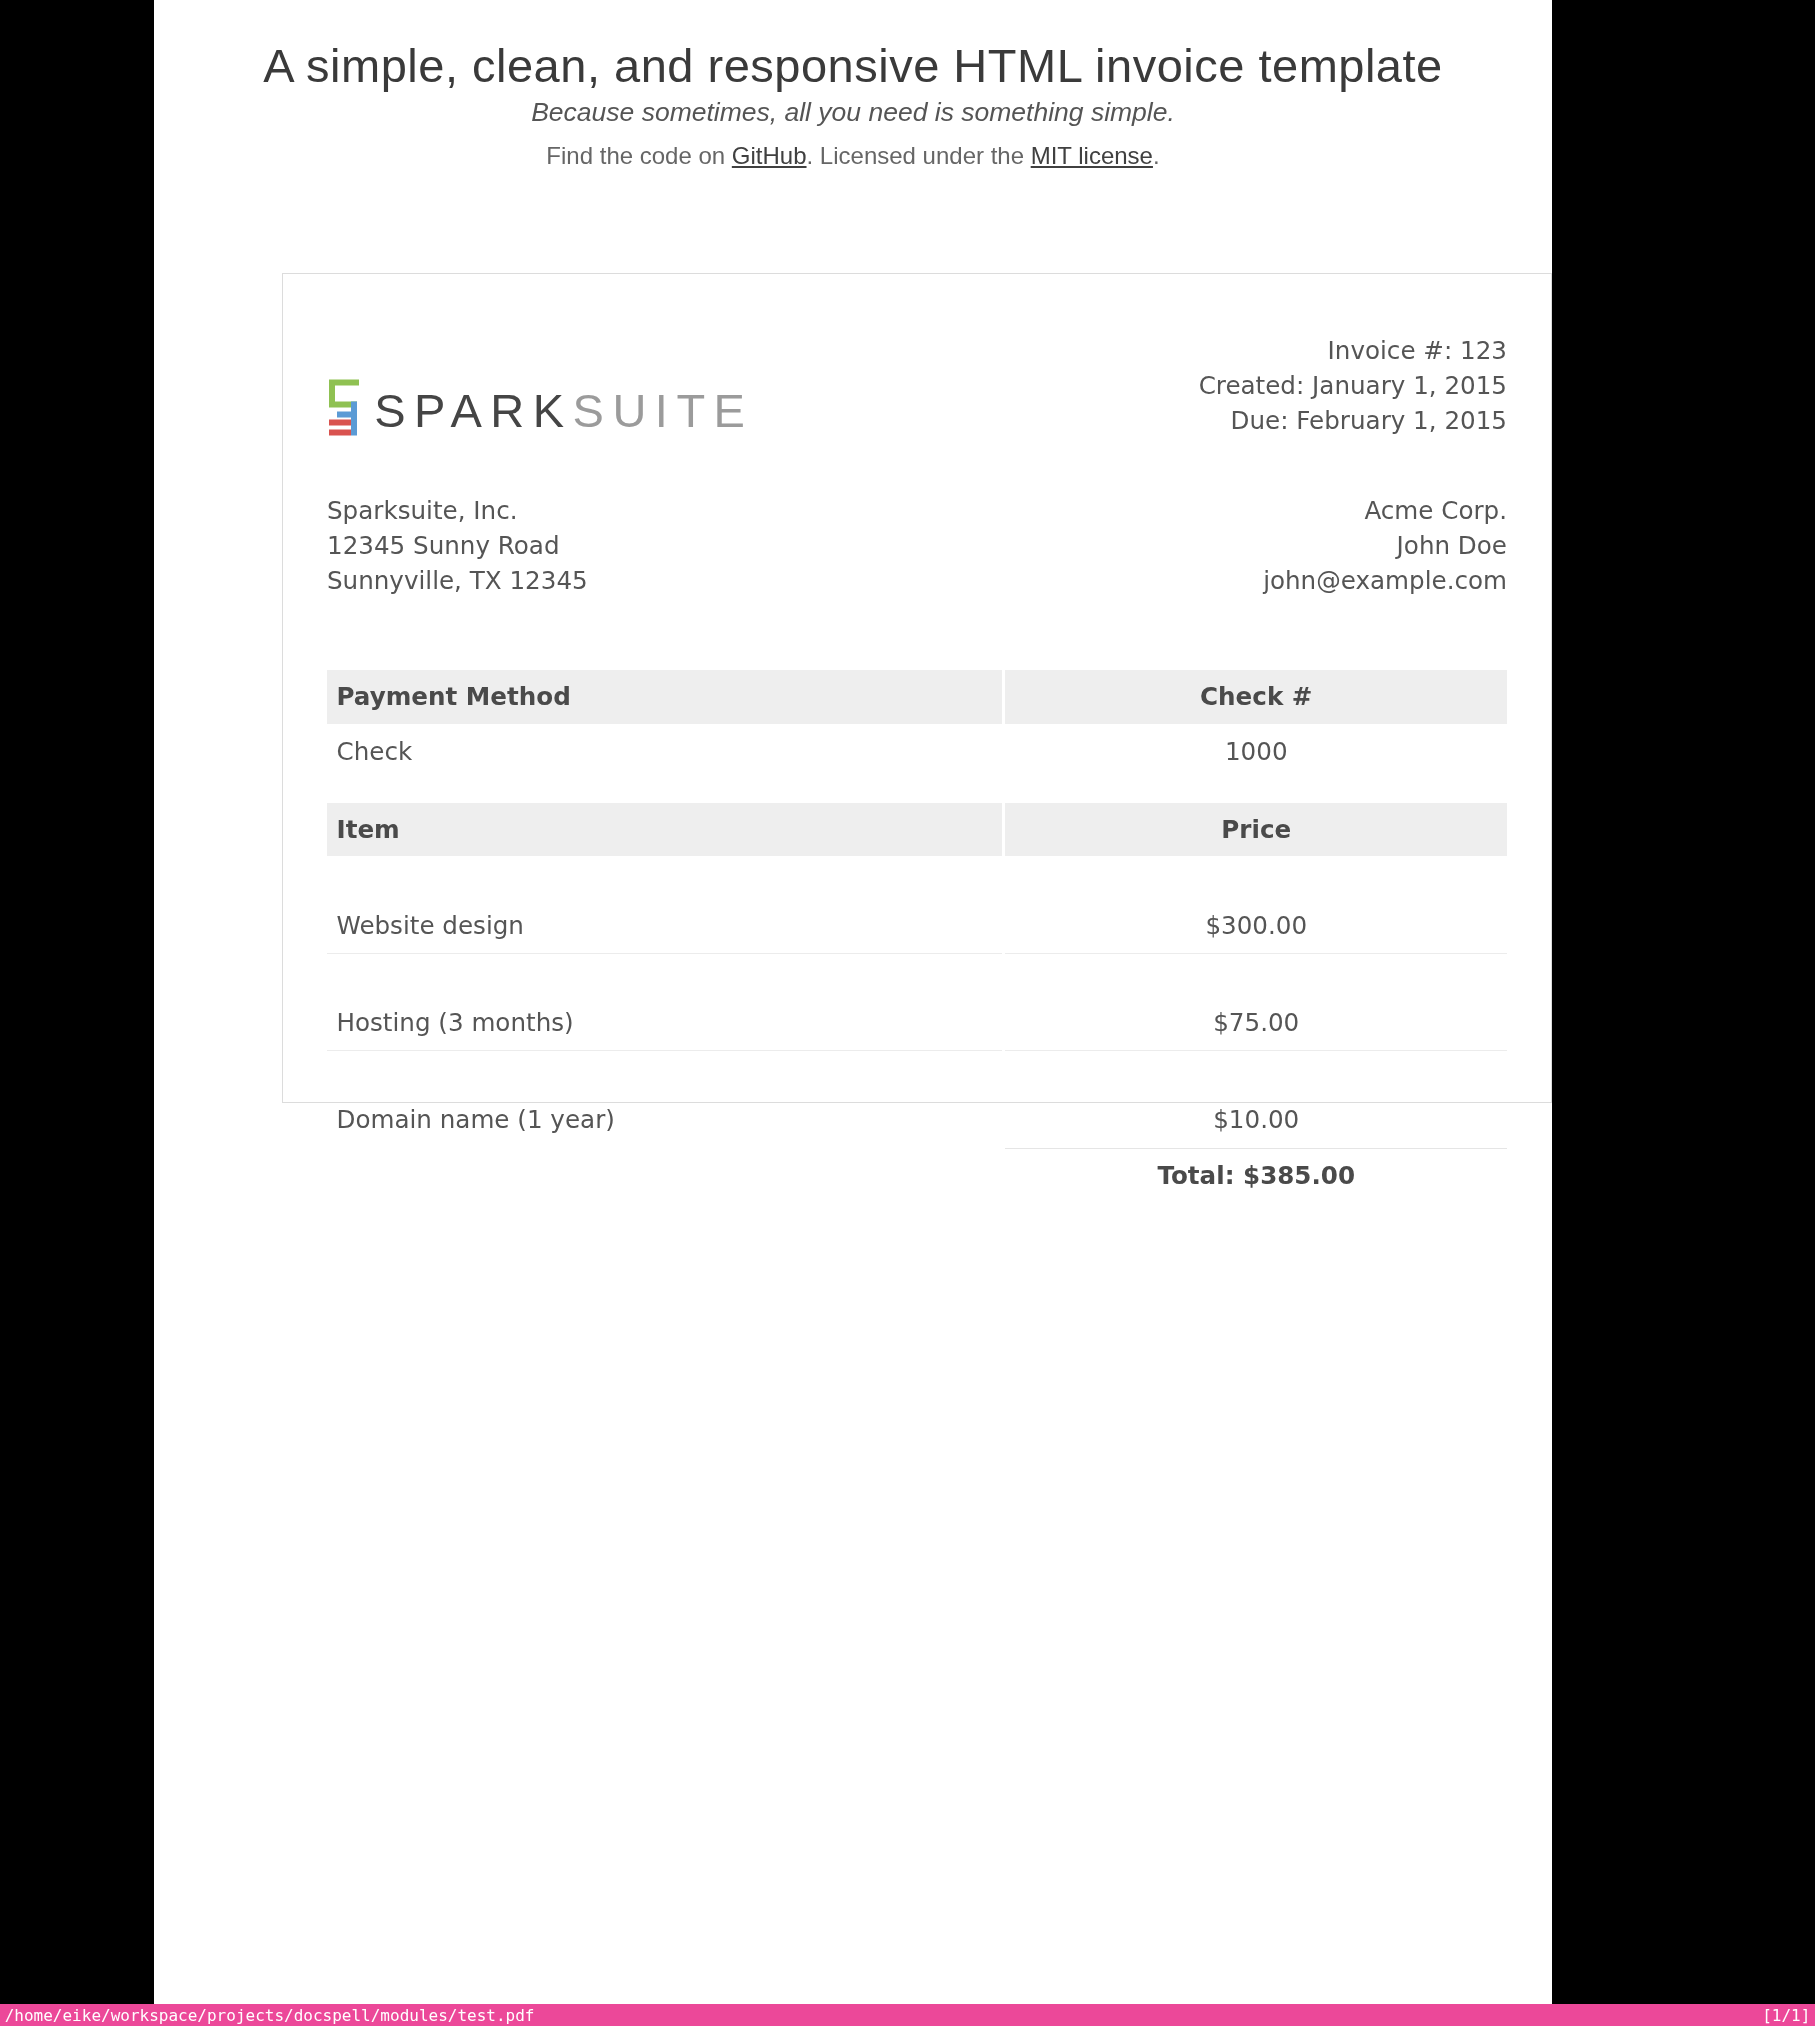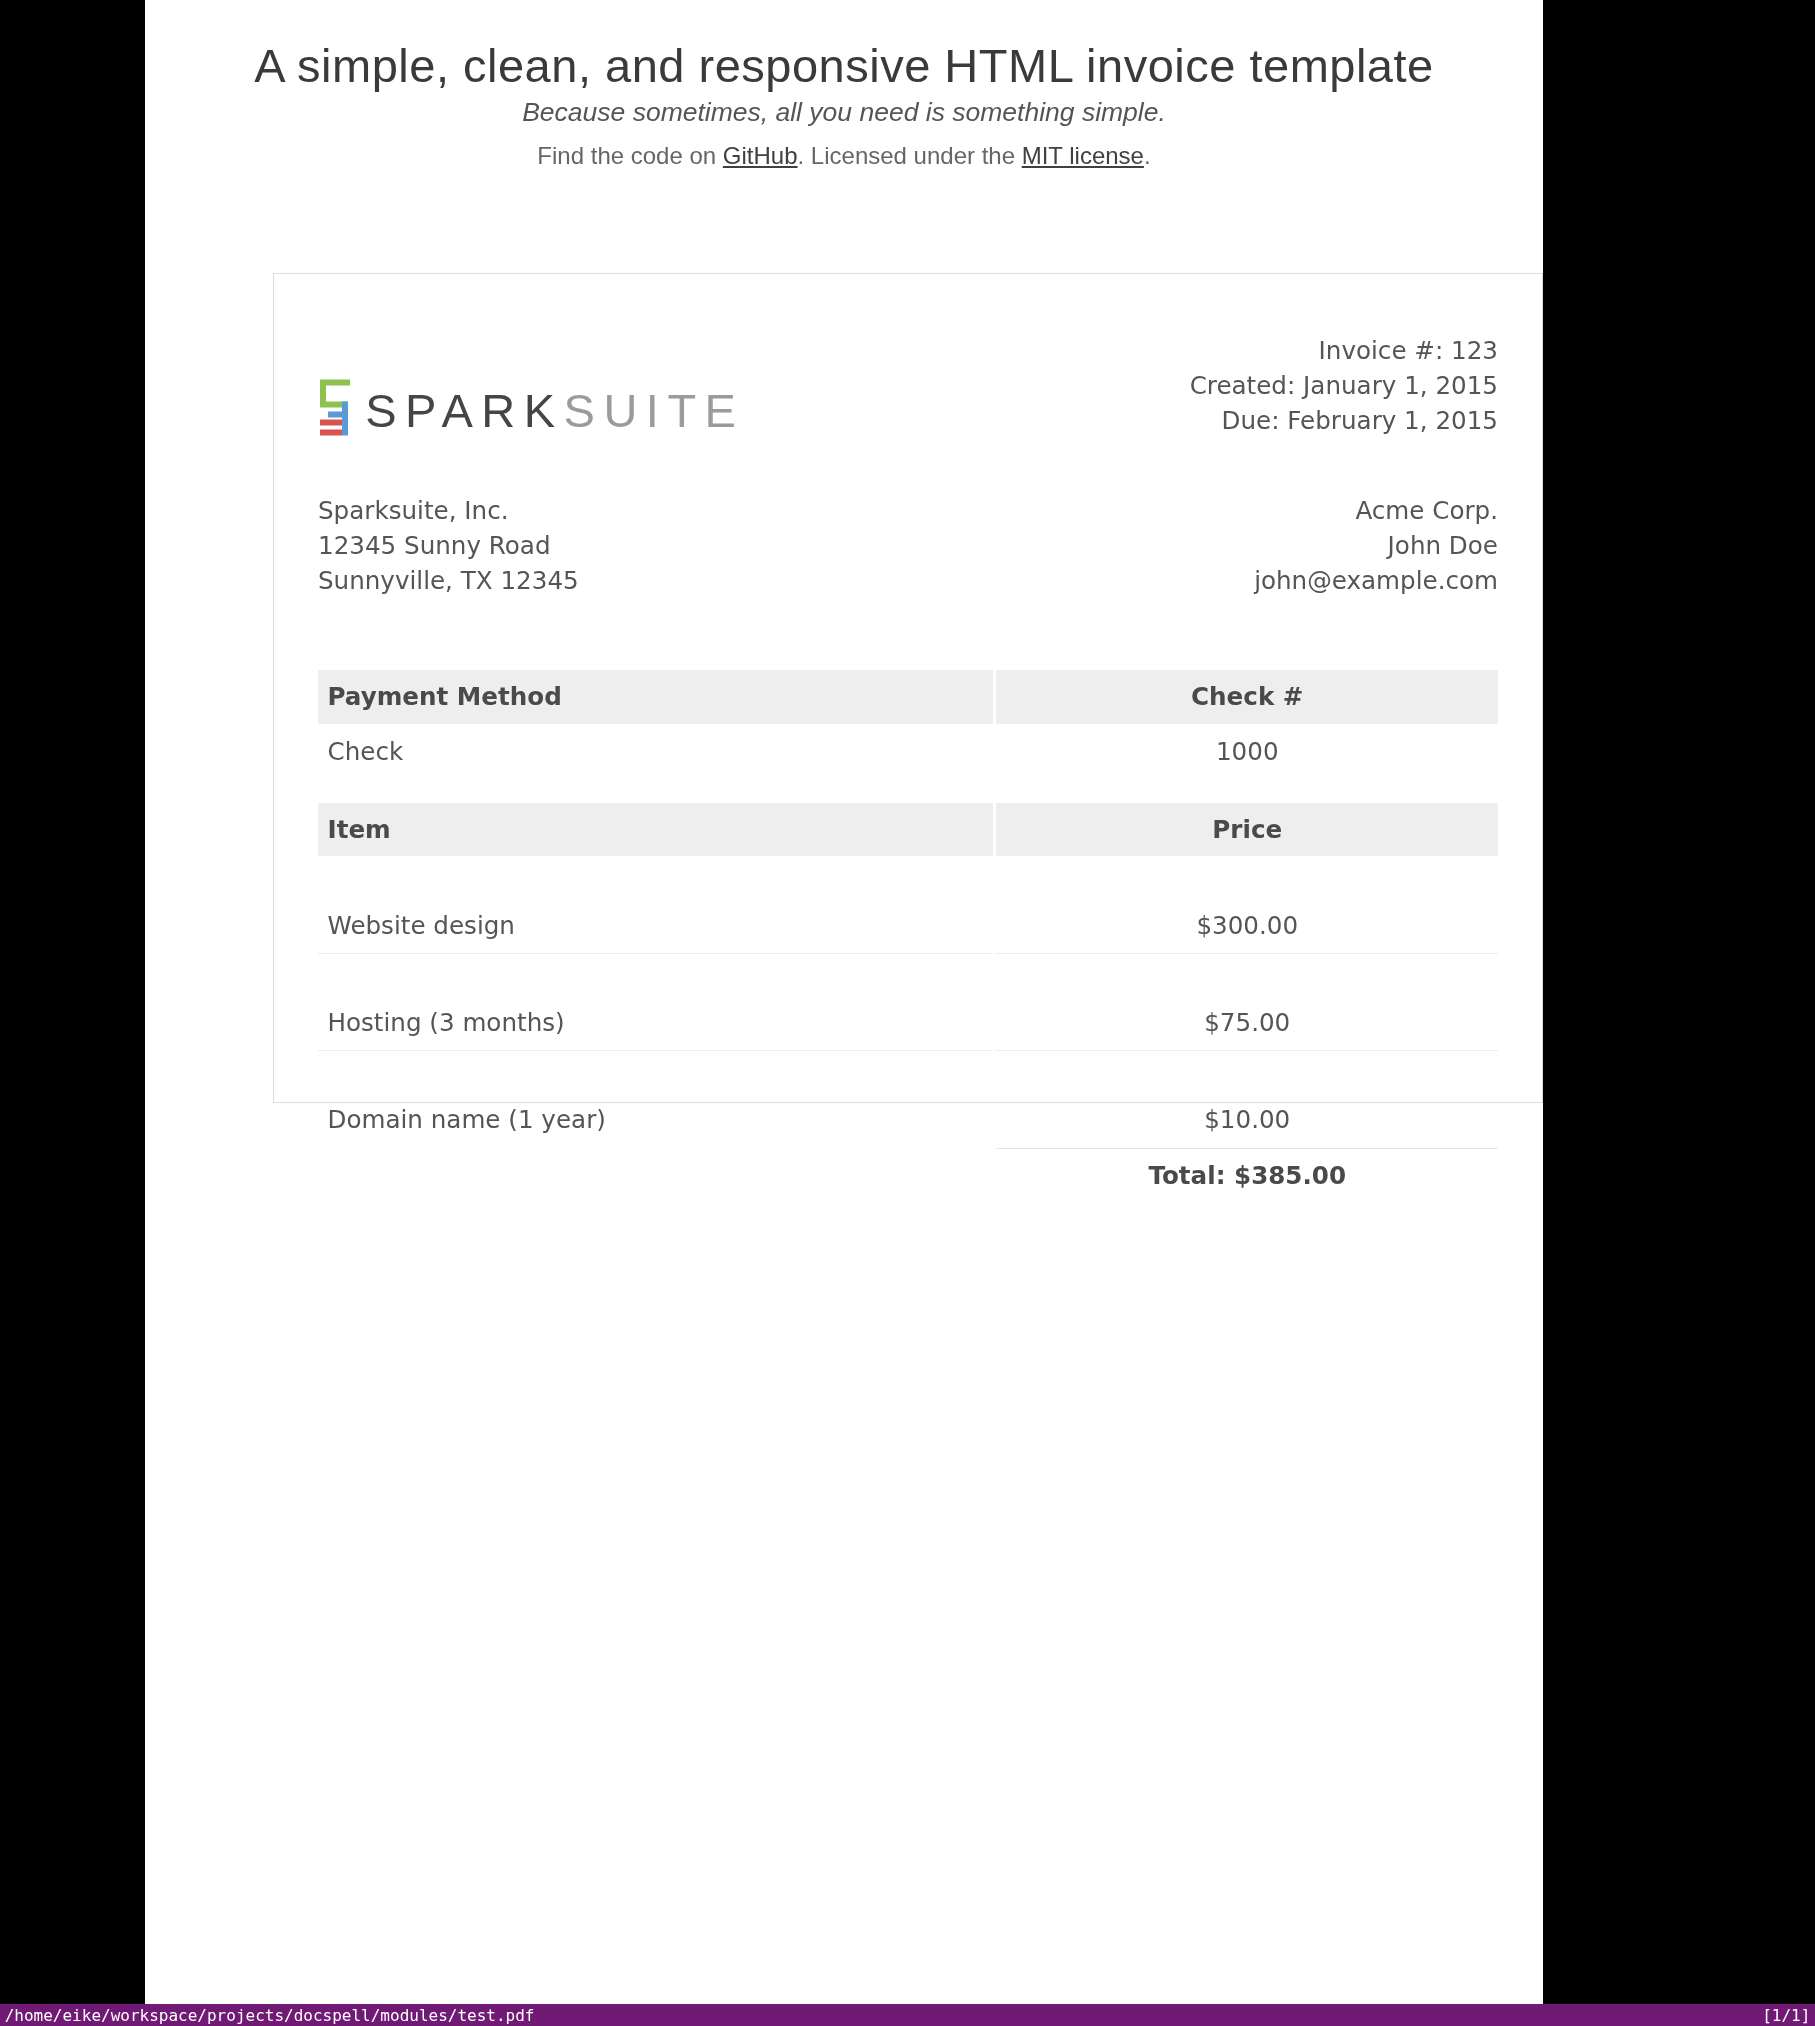--- a/index.html
+++ b/index.html
@@ -4,21 +4,21 @@
 <style>
   html,body{margin:0;padding:0;}
   body{
     width:1815px;height:2026px;
     background:#000;
     position:relative;
     overflow:hidden;
     font-family:"DejaVu Sans",sans-serif;
   }
   .page{
-    position:absolute;left:145px;top:0;
+    position:absolute;left:154px;top:0;
     width:1398px;height:2004px;
     background:#ffffff;
   }
   .doc-title{
     position:absolute;top:38px;left:0;right:0;
     text-align:center;
     font-family:"Liberation Sans",sans-serif;
     font-weight:300;
     font-size:47px;
     letter-spacing:0.5px;
@@ -113,21 +113,21 @@
   .t-total .cell{padding:12.3px 9.5px;}
   .t-total .cell.right{
     border-top:1.9px solid #e5e5e5;
     font-weight:bold;
     color:#4a4a4a;
   }
   .cell.right{text-align:center;}
   .statusbar{
     position:absolute;left:0;bottom:0;
     width:100%;height:22px;
-    background:#701a75;
+    background:#ec4899;
     color:#fff;
     font-family:"DejaVu Sans Mono",monospace;
     font-size:16px;
     display:flex;
     justify-content:space-between;
     align-items:center;
     box-sizing:border-box;
     padding:0 4.7px;
   }
 </style>

